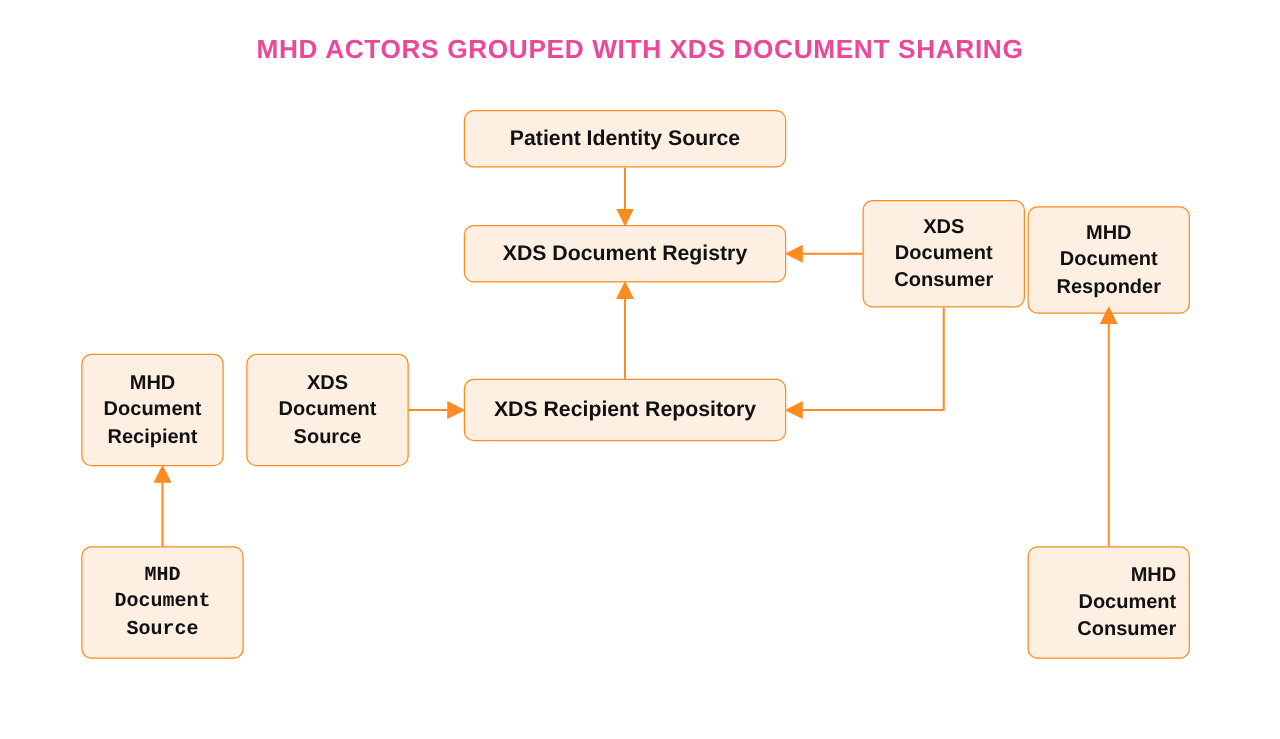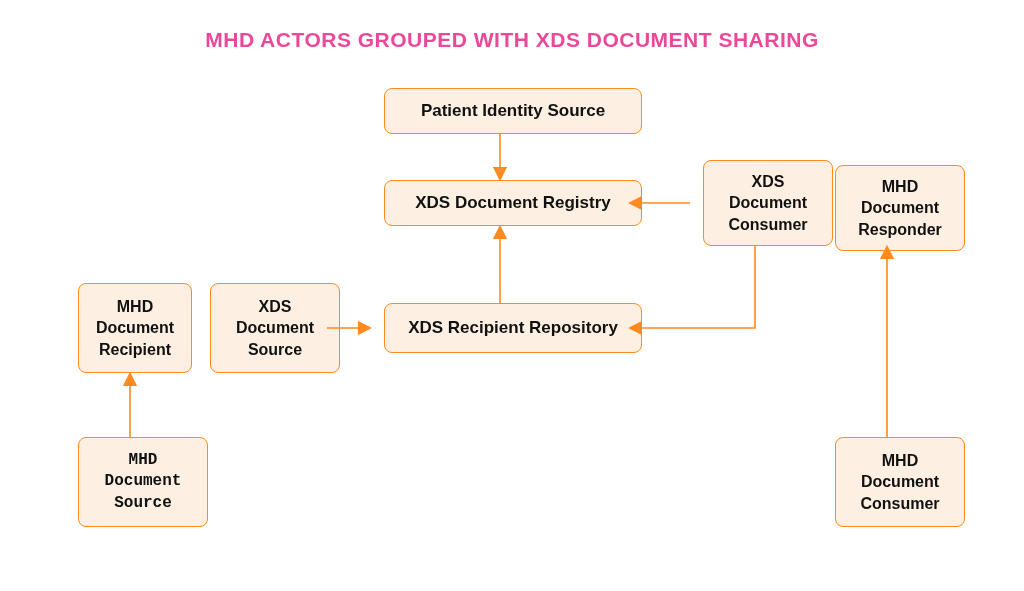--- a/index.html
+++ b/index.html
@@ -34,21 +34,20 @@
     border-radius: 8px;
     display: flex;
     align-items: center;
     justify-content: center;
     text-align: center;
     font-weight: 600;
     color: #111;
     padding: 6px 10px;
     box-sizing: border-box;
     line-height: 1.35;
-    margin-left: 13px;
   }
   .node.big   { font-size: 17px; }
   .node.small { font-size: 16px; }
   svg.connectors {
     position: absolute;
     left: 0; top: 0;
     width: 1024px; height: 591px;
     pointer-events: none;
   }
 </style>
@@ -66,21 +65,21 @@
   <div class="node small" style="left:690px; top:160px; width:130px; height:86px;">XDS Document Consumer</div>
   <div class="node small" style="left:822px; top:165px; width:130px; height:86px;">MHD Document Responder</div>
 
   <div class="node big" style="left:371px; top:303px; width:258px; height:50px;">XDS Recipient Repository</div>
 
   <div class="node small" style="left:65px; top:283px; width:114px; height:90px;">MHD Document Recipient</div>
   <div class="node small" style="left:197px; top:283px; width:130px; height:90px;">XDS Document Source</div>
 
   <div class="node small" style="left:65px; top:437px; width:130px; height:90px;font-family:Liberation Mono, monospace;">MHD Document Source</div>
 
-  <div class="node small" style="left:822px; top:437px; width:130px; height:90px;">MHD Document Consumer</div>
+  <div class="node small" style="left:822px; top:437px; width:130px; height:90px;text-align:right;">MHD Document Consumer</div>
 
   <svg class="connectors">
     <defs>
       <marker id="arrow" markerWidth="9" markerHeight="9" refX="7" refY="4.5" orient="auto" markerUnits="strokeWidth">
         <path d="M0,0 L9,4.5 L0,9 Z" fill="#ff8a1f"></path>
       </marker>
     </defs>
 
     <line x1="500" y1="134" x2="500" y2="178" stroke="#ff8a1f" stroke-width="1.6" marker-end="url(#arrow)"></line>
 

